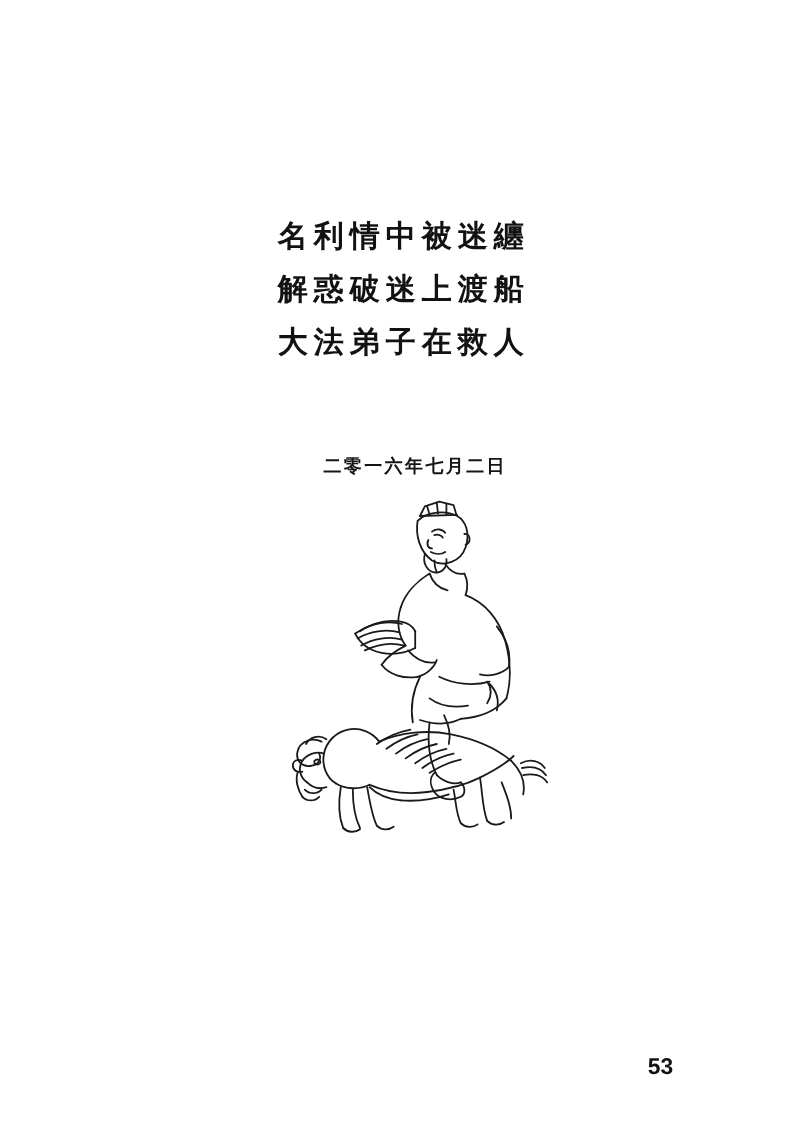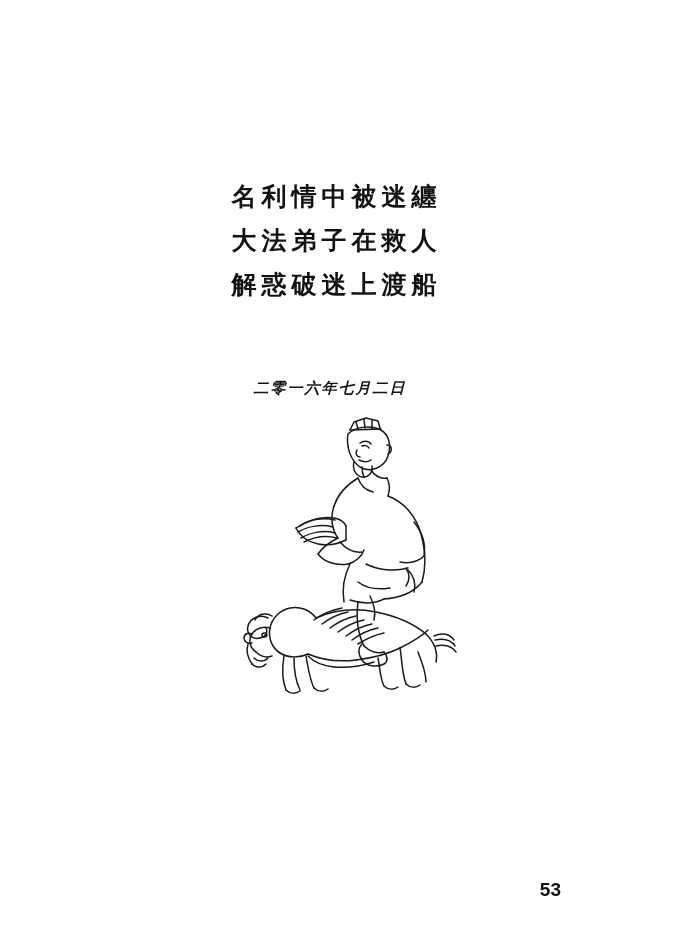--- a/index.html
+++ b/index.html
@@ -30,26 +30,25 @@
     font-weight: bold;
     font-size: 25px;
     letter-spacing: 5px;
     line-height: 44px;
     color: #121212;
     white-space: nowrap;
   }
   .date {
     position: absolute;
     top: 379px;
-    left: 0;
+    left: 16px;
     width: 574px;
     text-align: center;
     padding-left: 86px;
     box-sizing: border-box;
-    font-style: italic;
   }
   .date-text {
     font-family: "DejaVu Serif", serif;
     font-weight: bold;
     font-size: 15px;
     letter-spacing: 2px;
     color: #141414;
     white-space: nowrap;
   }
   .illustration {
@@ -72,22 +71,22 @@
     color: #111111;
   }
 </style>
 </head>
 <body>
 
 <div class="page">
 
   <div class="poem">
     <div class="poem-line">名利情中被迷纏</div>
+    <div class="poem-line">解惑破迷上渡船</div>
     <div class="poem-line">大法弟子在救人</div>
-    <div class="poem-line">解惑破迷上渡船</div>
   </div>
 
   <div class="date">
     <span class="date-text">二零一六年七月二日</span>
   </div>
 
   <div class="illustration">
     <svg viewBox="0 0 260 300" width="260" height="300" fill="none" stroke="#1a1a1a" stroke-width="1.5" stroke-linecap="round" stroke-linejoin="round" aria-hidden="true">
 
       <path d="M112 18 L116 10 L128 6 L140 9 L142 16"></path>

